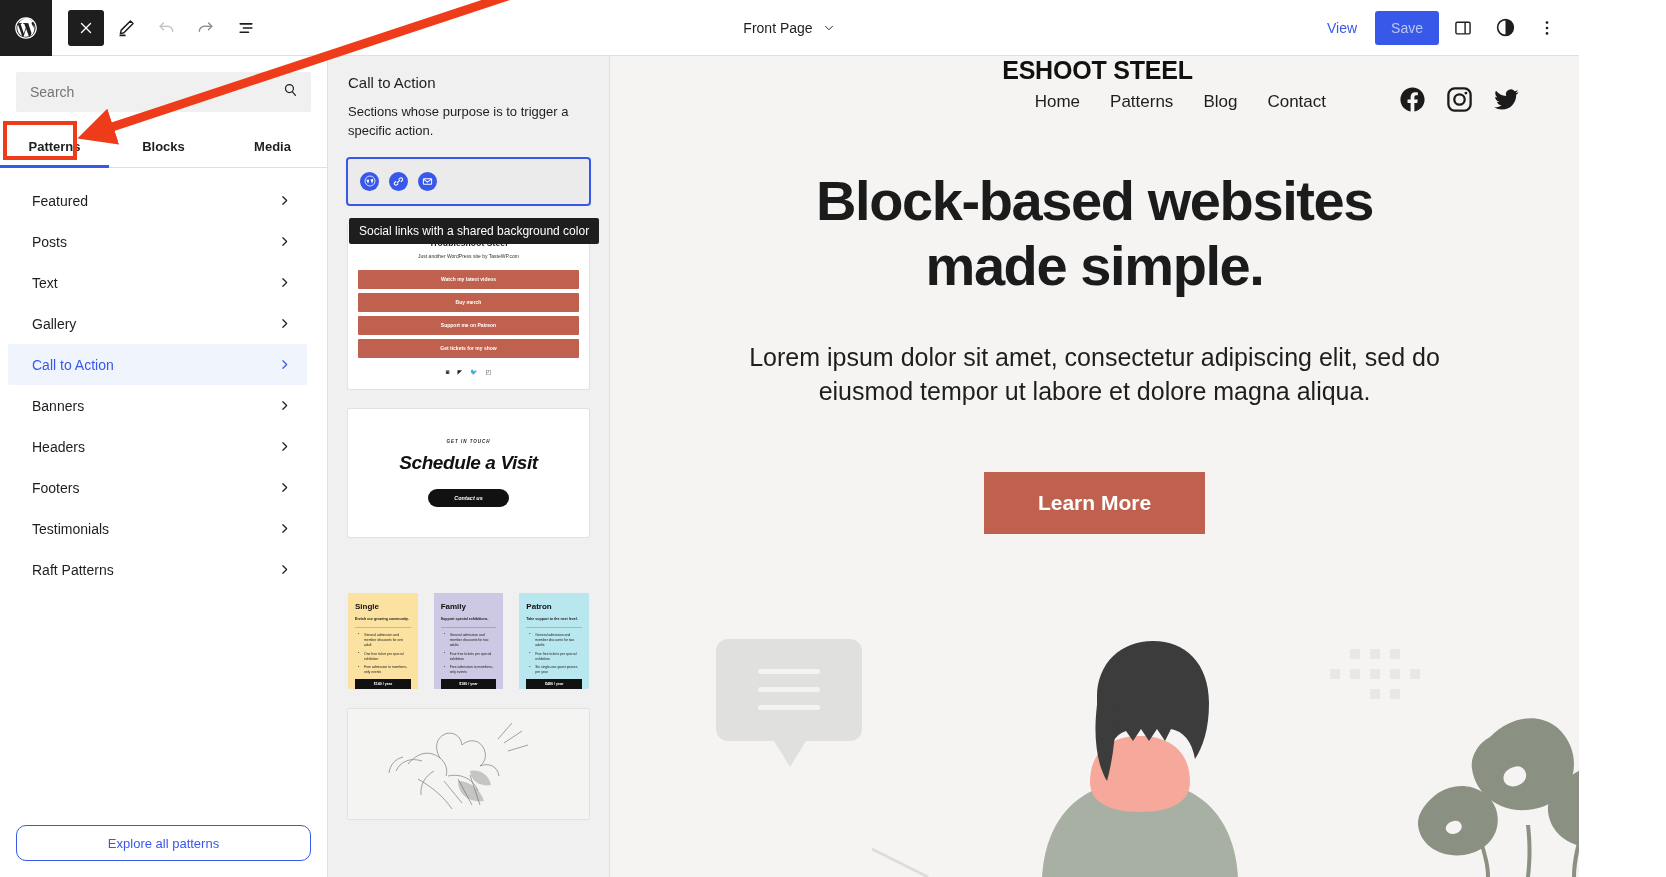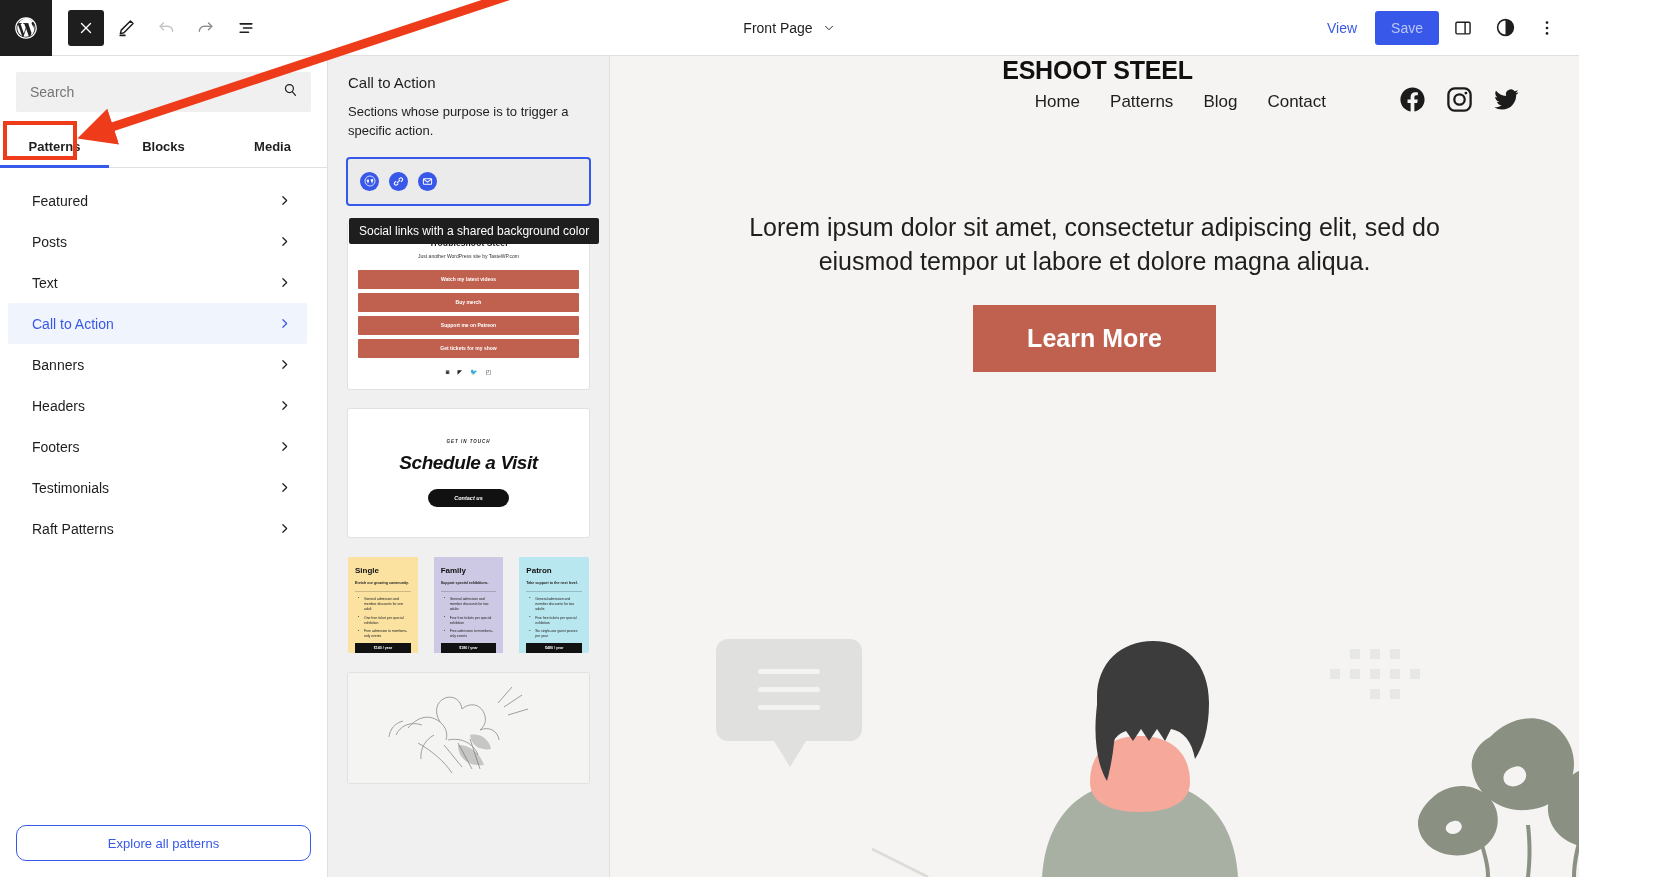--- a/index.html
+++ b/index.html
@@ -173,21 +173,21 @@
   
   .sv { padding: 30px 12px 30px; text-align: center; font-style: italic; }
   .sv-kicker { font-size: 4.5px; font-weight: 700; letter-spacing: 1px; color: #1e1e1e; }
   .sv-title { font-size: 19px; font-weight: 700; color: #111; margin: 8px 0 12px; letter-spacing: -.4px; }
   .sv-btn {
     display: inline-block; background: #111; color: #fff;
     font-size: 5.5px; font-weight: 700; border-radius: 20px; padding: 6px 26px;
   }
 
   
-  .pricing { display: flex; gap: 16px; }
+  .pricing { display: flex; gap: 16px; margin-top: 36px; }
   .pcol { flex: 1; padding: 9px 7px 0; display: flex; flex-direction: column; min-height: 95px; }
   .pcol .pc-name { font-size: 8px; font-weight: 700; color: #111; margin-bottom: 6px; }
   .pcol .pc-tag { font-size: 3.6px; font-weight: 700; color: #222; margin-bottom: 5px; line-height: 1.4; }
   .pc-rule { height: 1px; background: rgba(0,0,0,.18); margin-bottom: 5px; }
   .pcol ul { list-style: none; padding-left: 5px; }
   .pcol li { font-size: 3.4px; color: #222; line-height: 1.55; margin-bottom: 3px; position: relative; padding-left: 4px; }
   .pcol li::before { content: "•"; position: absolute; left: -2px; top: -0.5px; }
   .pc-price { margin-top: auto; background: #111; color: #fff; font-size: 3.6px;
     font-weight: 700; text-align: center; padding: 3px 0; }
 
@@ -210,23 +210,23 @@
   .hero { text-align: center; padding-top: 45px; }
   .hero h1 {
     font-size: 56px; line-height: 1.16; font-weight: 800;
     letter-spacing: -1.4px; color: #1b1b1b;
   }
   .hero p {
     font-size: 25px; line-height: 1.35; color: #1e1e1e;
     margin: 42px auto 0; max-width: 700px; font-weight: 400;
   }
   .hero-btn {
-    display: inline-block; margin-top: 26px;
+    display: inline-block; margin-top: 64px;
     background: #c0604f; color: #fff;
-    font-size: 25px; font-weight: 700;
+    font-size: 21px; font-weight: 700;
     padding: 19px 54px; border: none; cursor: pointer;
     font-family: "Liberation Sans", sans-serif;
   }
   .illus { position: absolute; left: 0; right: 0; bottom: 0; height: 300px; }
 
   
   .ann-arrow { position: absolute; left: 0; top: 0; width: 1666px; height: 877px;
     pointer-events: none; z-index: 70; }
   .ann-box {
     position: absolute; left: 3px; top: 121px; width: 74px; height: 39px;
@@ -349,20 +349,28 @@
         <div class="cat-item">
           <span>Posts</span>
           <span class="chev">
               <svg width="13" height="13" viewBox="0 0 24 24" fill="none" stroke="currentColor" stroke-width="2.2" stroke-linecap="round" stroke-linejoin="round">
                 <polyline points="9,5 16,12 9,19"></polyline>
               </svg>
             </span>
         </div>
         <div class="cat-item">
           <span>Text</span>
+          <span class="chev">
+              <svg width="13" height="13" viewBox="0 0 24 24" fill="none" stroke="currentColor" stroke-width="2.2" stroke-linecap="round" stroke-linejoin="round">
+                <polyline points="9,5 16,12 9,19"></polyline>
+              </svg>
+            </span>
+        </div>
+        <div class="cat-item">
+          <span>Gallery</span>
           <span class="chev">
               <svg width="13" height="13" viewBox="0 0 24 24" fill="none" stroke="currentColor" stroke-width="2.2" stroke-linecap="round" stroke-linejoin="round">
                 <polyline points="9,5 16,12 9,19"></polyline>
               </svg>
             </span>
         </div>
         <div class="cat-item active">
           <span>Call to Action</span>
           <span class="chev">
               <svg width="13" height="13" viewBox="0 0 24 24" fill="none" stroke="currentColor" stroke-width="2.2" stroke-linecap="round" stroke-linejoin="round">
@@ -558,20 +566,24 @@
             <span>
               <svg width="29" height="29" viewBox="0 0 24 24" fill="#1b1b1b">
                   <path d="M22 5.9c-.7.3-1.5.5-2.4.6.9-.5 1.5-1.3 1.8-2.3-.8.5-1.7.8-2.6 1A4.1 4.1 0 0 0 11.7 9c-3.4-.2-6.4-1.8-8.4-4.3-.4.6-.6 1.3-.6 2.1 0 1.4.7 2.7 1.8 3.4-.7 0-1.3-.2-1.9-.5v.1c0 2 1.4 3.6 3.3 4-.3.1-.7.2-1.1.2-.3 0-.5 0-.8-.1.5 1.6 2 2.8 3.8 2.8-1.4 1.1-3.2 1.8-5.1 1.8H2c1.8 1.2 4 1.8 6.3 1.8 7.5 0 11.7-6.3 11.7-11.7v-.5c.8-.6 1.5-1.3 2-2.2z"></path>
                 </svg>
             </span>
           </span>
         </nav>
       </div>
 
       <div class="hero">
+        <h1>
+          <span>Block-based websites</span><br>
+          <span>made simple.</span>
+        </h1>
         <p>Lorem ipsum dolor sit amet, consectetur adipiscing elit, sed do eiusmod tempor ut labore et dolore magna aliqua.</p>
         <button class="hero-btn">Learn More</button>
       </div>
 
       <svg class="illus" viewBox="0 0 1060 300" preserveAspectRatio="xMidYMax meet">
 
         <g>
           <path d="M118 62h122a12 12 0 0 1 12 12v78a12 12 0 0 1-12 12h-44l-16 26-16-26h-46a12 12 0 0 1-12-12V74a12 12 0 0 1 12-12z" fill="#e0e0de"></path>
           <rect x="148" y="92" width="62" height="5" rx="2.5" fill="#f3f3f1"></rect>
           <rect x="148" y="110" width="62" height="5" rx="2.5" fill="#f3f3f1"></rect>

